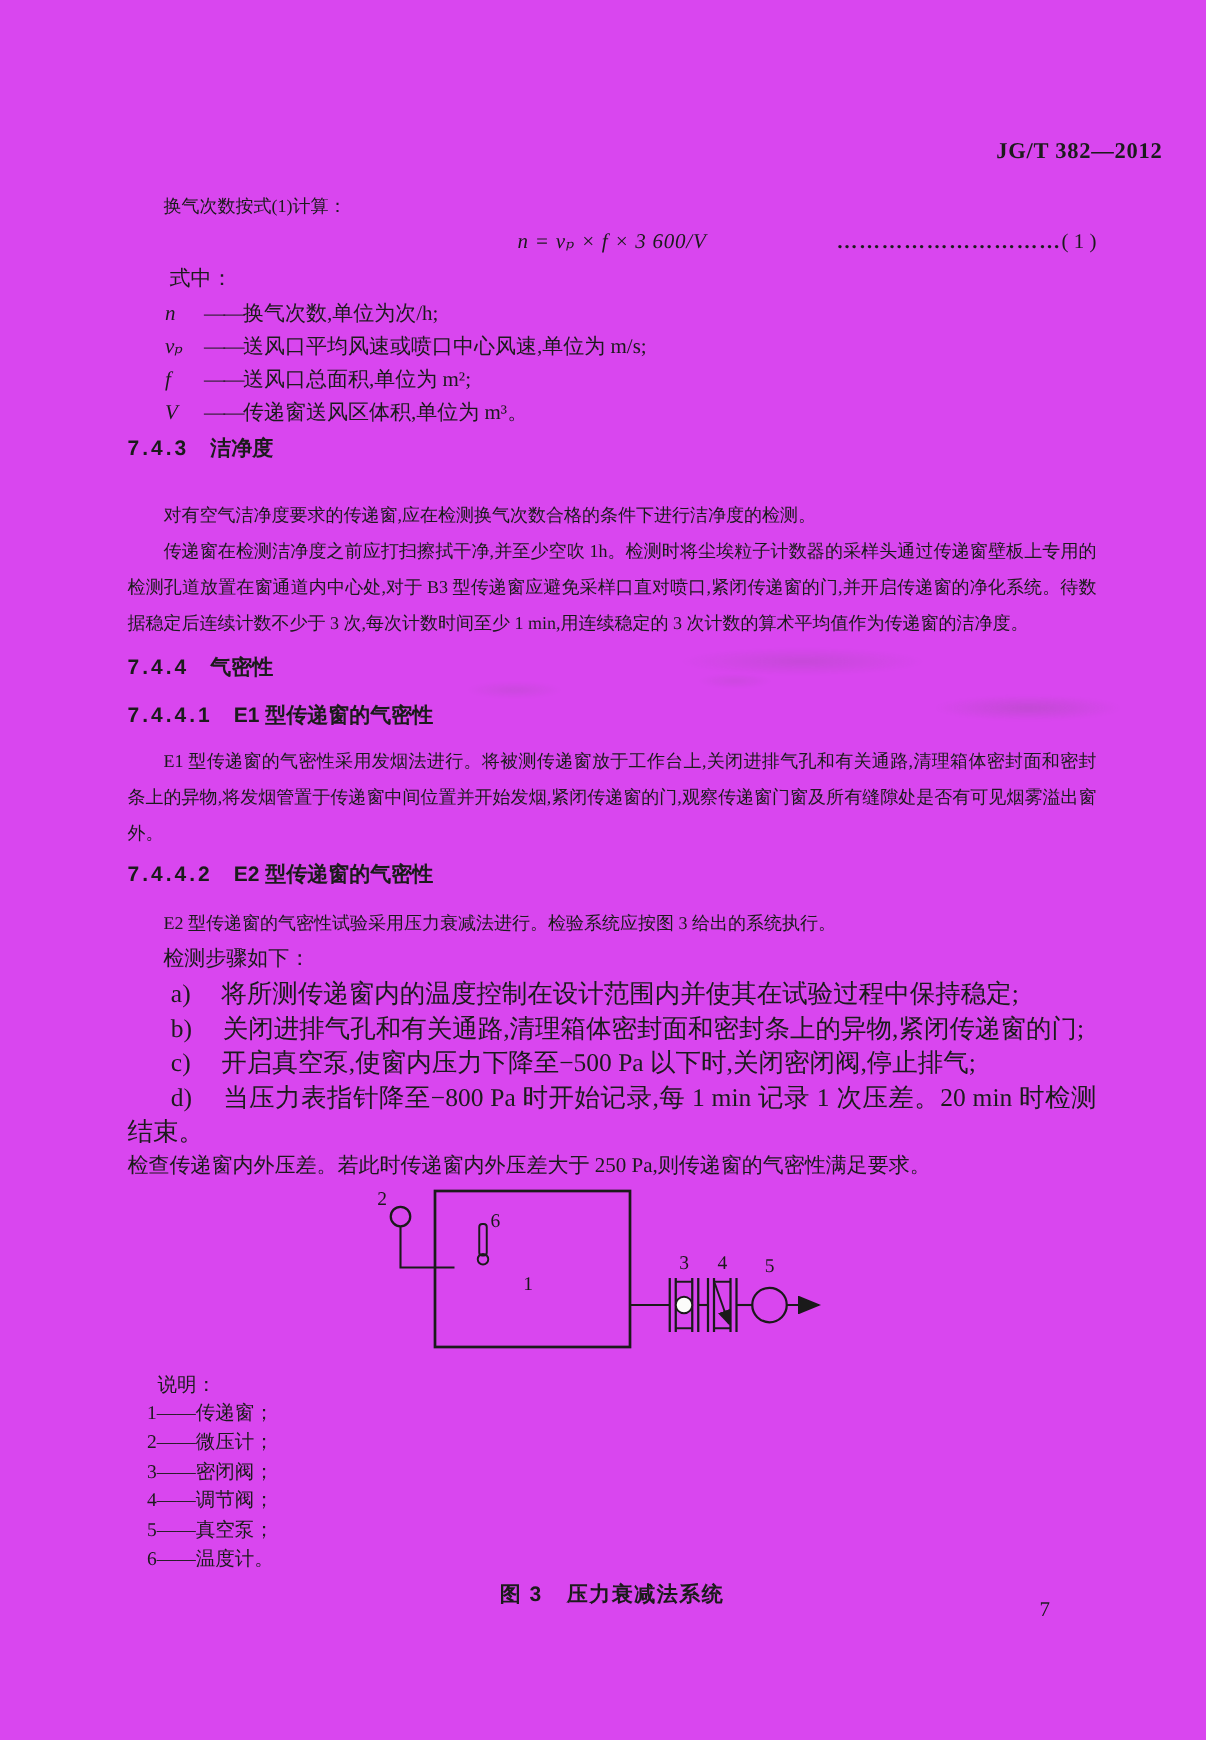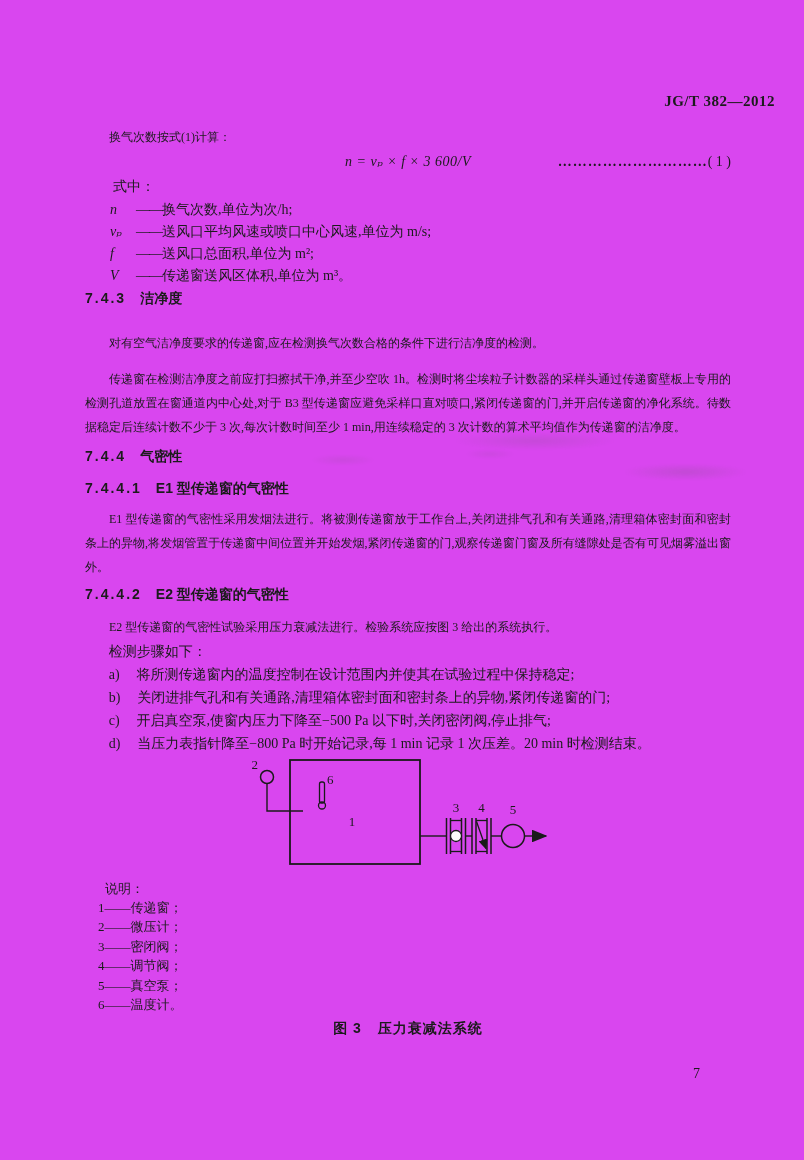--- a/index.html
+++ b/index.html
@@ -31,25 +31,25 @@
   .def-sym{display:inline-block;width:26px;font-style:italic;}
   .def-dash{letter-spacing:-1px;}
   .heading{font-size:14px;line-height:22px;font-weight:bold;margin:0;
     font-family:"Liberation Sans","DejaVu Sans",sans-serif;}
   .heading .h-num{letter-spacing:2px;margin-right:14px;}
   .h-743{margin-top:0;}
   .h-744{margin-top:6px;}
   .h-7441{margin-top:10px;}
   .h-7442{margin-top:4px;}
   .p-743a{margin-top:22px;}
-  .p-743b{margin-top:12px;}
+  .p-743b{margin-top:0;}
   .p-7441{margin-top:8px;}
   .p-7442{margin-top:10px;}
   .step-intro{font-size:14px;line-height:23px;margin:1px 0 0 0;text-indent:1.7em;}
-  .step{font-size:14px;line-height:23px;margin:0;text-indent:1.7em;text-align:justify;}
+  .step{font-size:17px;line-height:23px;margin:0;text-indent:1.7em;text-align:justify;}
   .step-label{margin-right:1.2em;}
   .step-cont{font-size:14px;line-height:23px;margin:0;text-indent:0;text-align:justify;}
   .figure{margin:1px 0 0 0;}
   .figure svg{display:block;}
   .legend{margin-top:8px;margin-left:13px;}
   .legend-title{font-size:13px;line-height:18px;padding-left:7px;}
   .legend-item{font-size:13px;line-height:19.4px;}
   .caption{margin-top:4px;text-align:center;font-size:14px;font-weight:bold;line-height:20px;
     font-family:"Liberation Sans","DejaVu Sans",sans-serif;letter-spacing:1px;}
   .caption .cap-label{margin-right:16px;}
@@ -100,20 +100,21 @@
     <h3 class="heading h-7442"><span class="h-num">7.4.4.2</span><span>E2 型传递窗的气密性</span></h3>
     <p class="para p-7442">E2 型传递窗的气密性试验采用压力衰减法进行。检验系统应按图 3 给出的系统执行。</p>
     <p class="step-intro">检测步骤如下：</p>
 
     <div>
         <p class="step"><span class="step-label">a)</span><span>将所测传递窗内的温度控制在设计范围内并使其在试验过程中保持稳定;</span></p>
         <p class="step"><span class="step-label">b)</span><span>关闭进排气孔和有关通路,清理箱体密封面和密封条上的异物,紧闭传递窗的门;</span></p>
         <p class="step"><span class="step-label">c)</span><span>开启真空泵,使窗内压力下降至−500 Pa 以下时,关闭密闭阀,停止排气;</span></p>
         <p class="step"><span class="step-label">d)</span><span>当压力表指针降至−800 Pa 时开始记录,每 1 min 记录 1 次压差。20 min 时检测结束。</span></p>
       </div>
+    <p class="step-cont">检查传递窗内外压差。若此时传递窗内外压差大于 250 Pa,则传递窗的气密性满足要求。</p>
 
     <figure class="figure" style="margin:1px 0 0 0;">
       <svg width="646" height="116" viewBox="0 0 646 116">
         <defs>
           <marker id="arr" markerWidth="11" markerHeight="9" refX="10" refY="4.5" orient="auto">
             <path d="M0,0 L11,4.5 L0,9 z" fill="#1a1a1a"></path>
           </marker>
           <marker id="arrS" markerWidth="8" markerHeight="7" refX="7" refY="3.5" orient="auto">
             <path d="M0,0 L8,3.5 L0,7 z" fill="#1a1a1a"></path>
           </marker>

